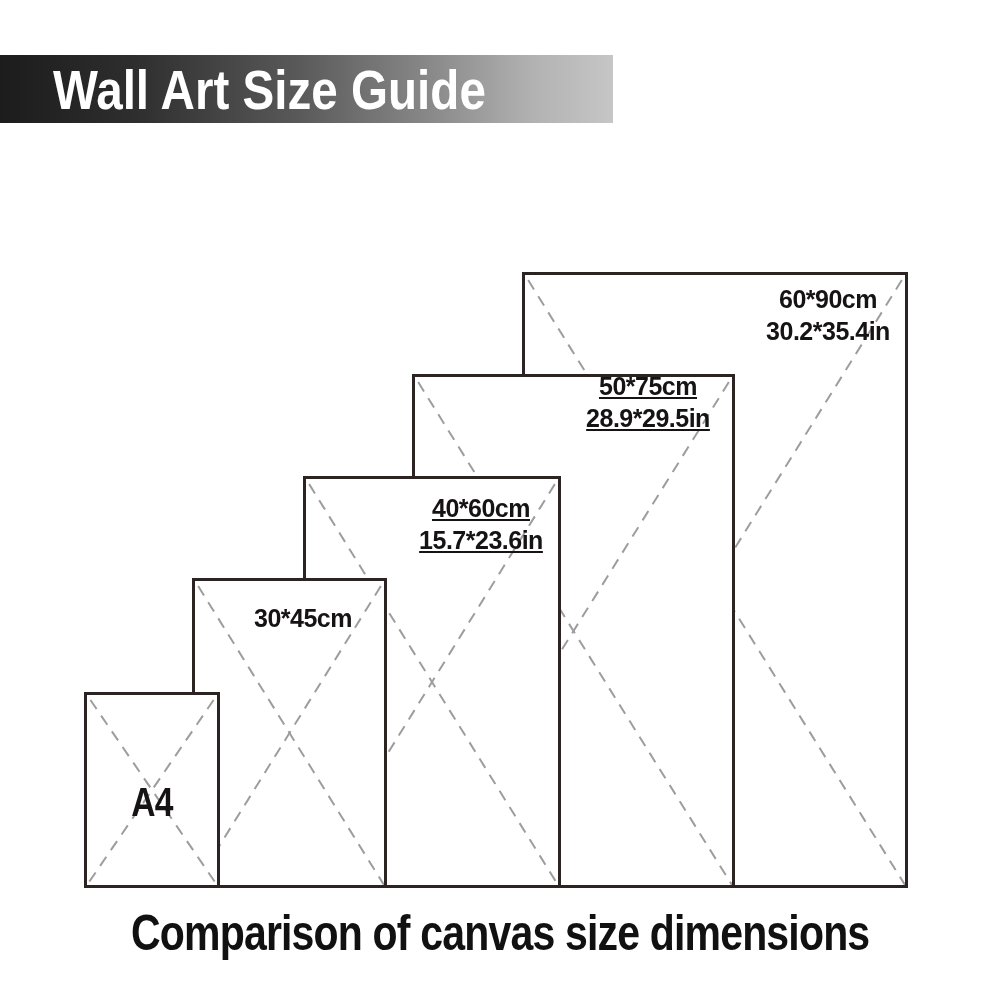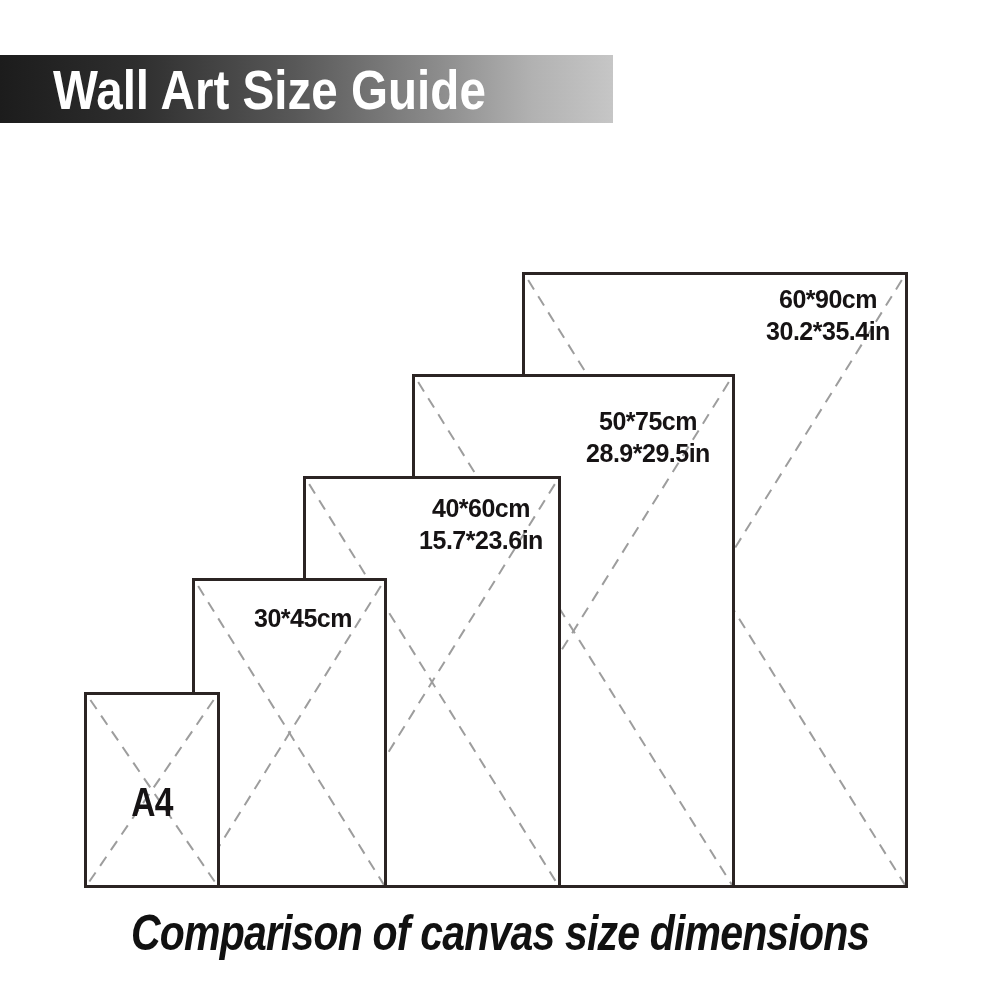--- a/index.html
+++ b/index.html
@@ -57,38 +57,37 @@
     transform: translateX(-50%);
     text-align: center;
     font-size: 25px;
     line-height: 32px;
     font-weight: 700;
     letter-spacing: -0.5px;
     color: #161314;
     white-space: nowrap;
   }
   .l-60x90 { left: 828px; top: 283px; }
-  .l-50x75 { left: 648px; top: 405px; }
-  .l-40x60 { left: 481px; top: 492px; }
+  .l-50x75 { left: 648px; top: 370px; text-decoration: underline; }
+  .l-40x60 { left: 481px; top: 492px; text-decoration: underline; }
   .l-30x45 { left: 303px; top: 594px; margin-top: 8px; }
   .l-a4 {
     left: 152px; top: 782px;
     font-size: 40px;
     line-height: 40px;
     transform: translateX(-50%) scaleX(0.84);
     letter-spacing: -1px;
   }
 
   
   .caption {
     position: absolute;
     left: 0; top: 904px;
     width: 1000px;
     text-align: center;
-    font-style: italic;
   }
   .caption-inner {
     display: inline-block;
     font-size: 50px;
     font-weight: 700;
     letter-spacing: -1px;
     color: #111111;
     white-space: nowrap;
     transform: scaleX(0.82);
     transform-origin: center;

